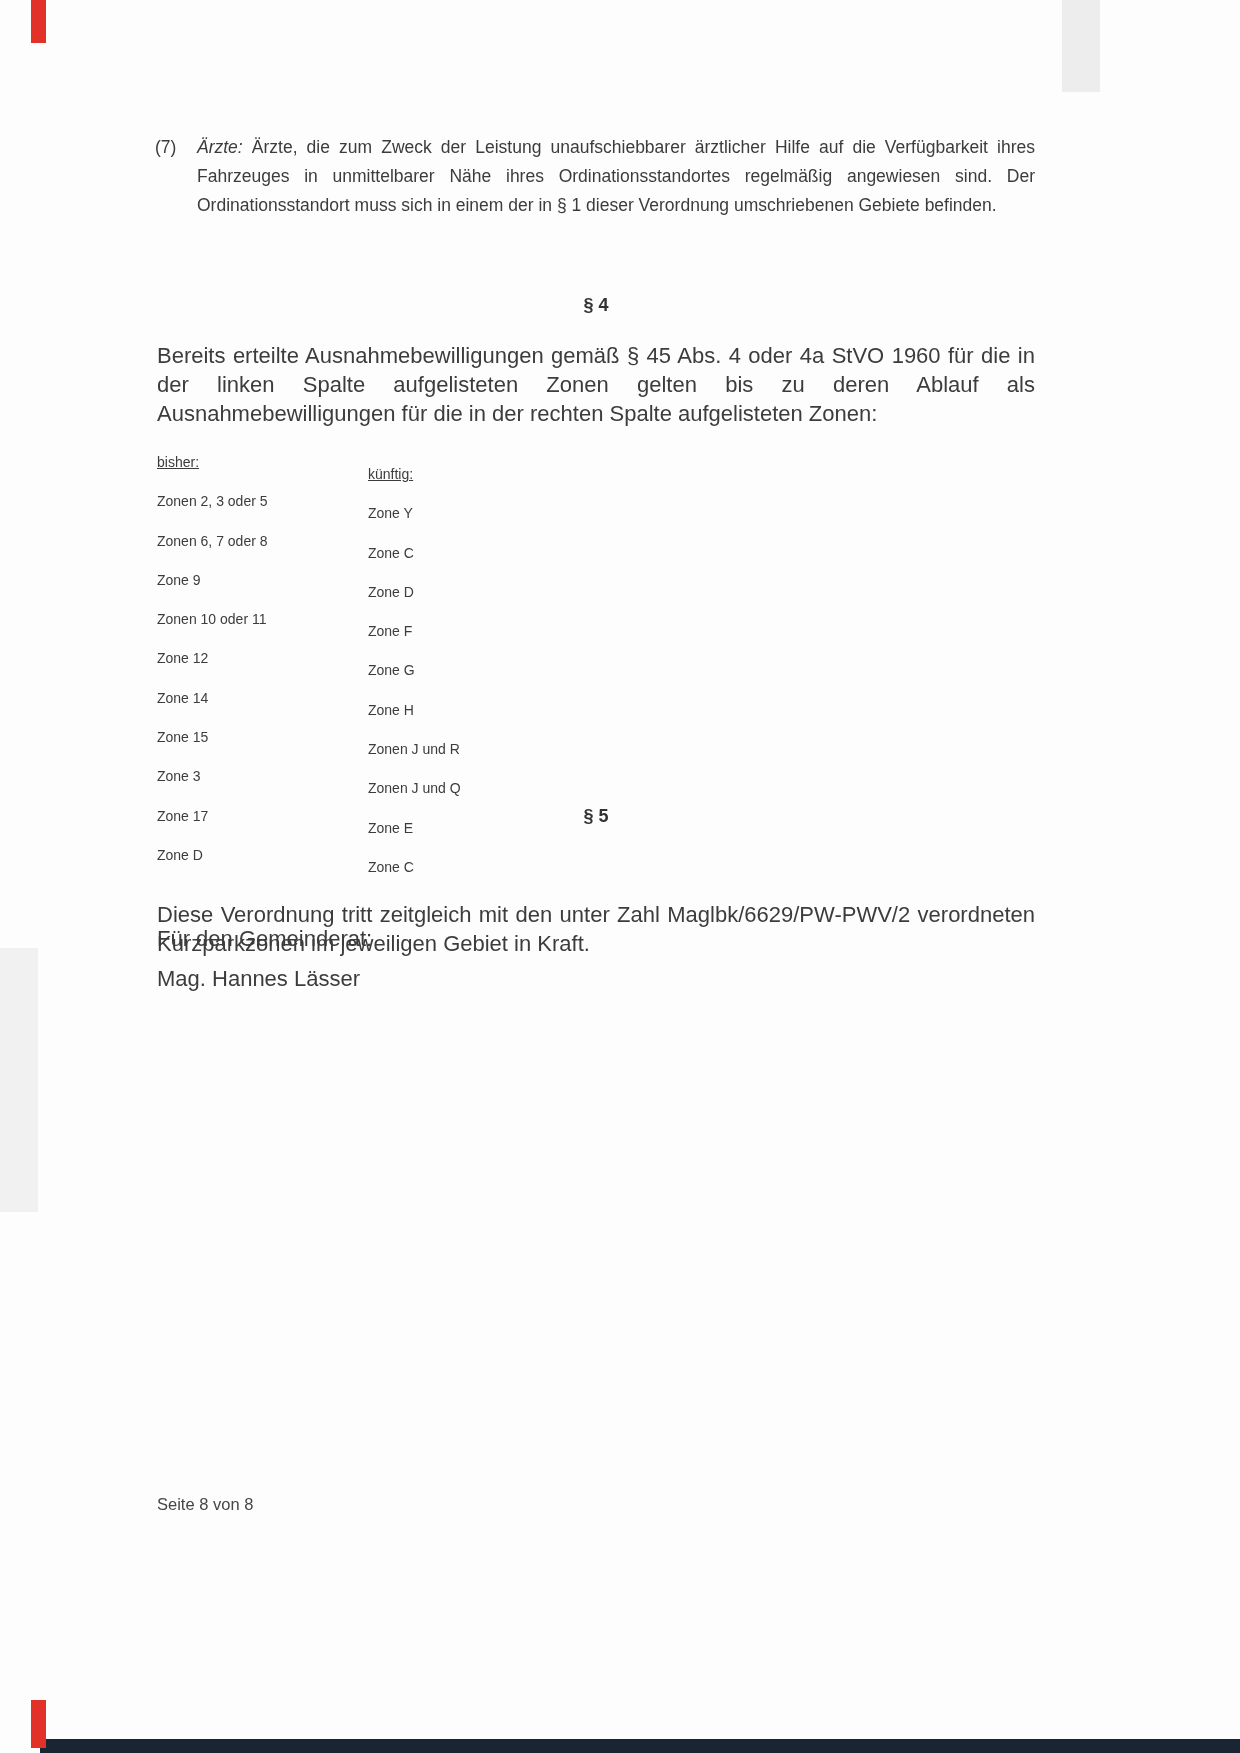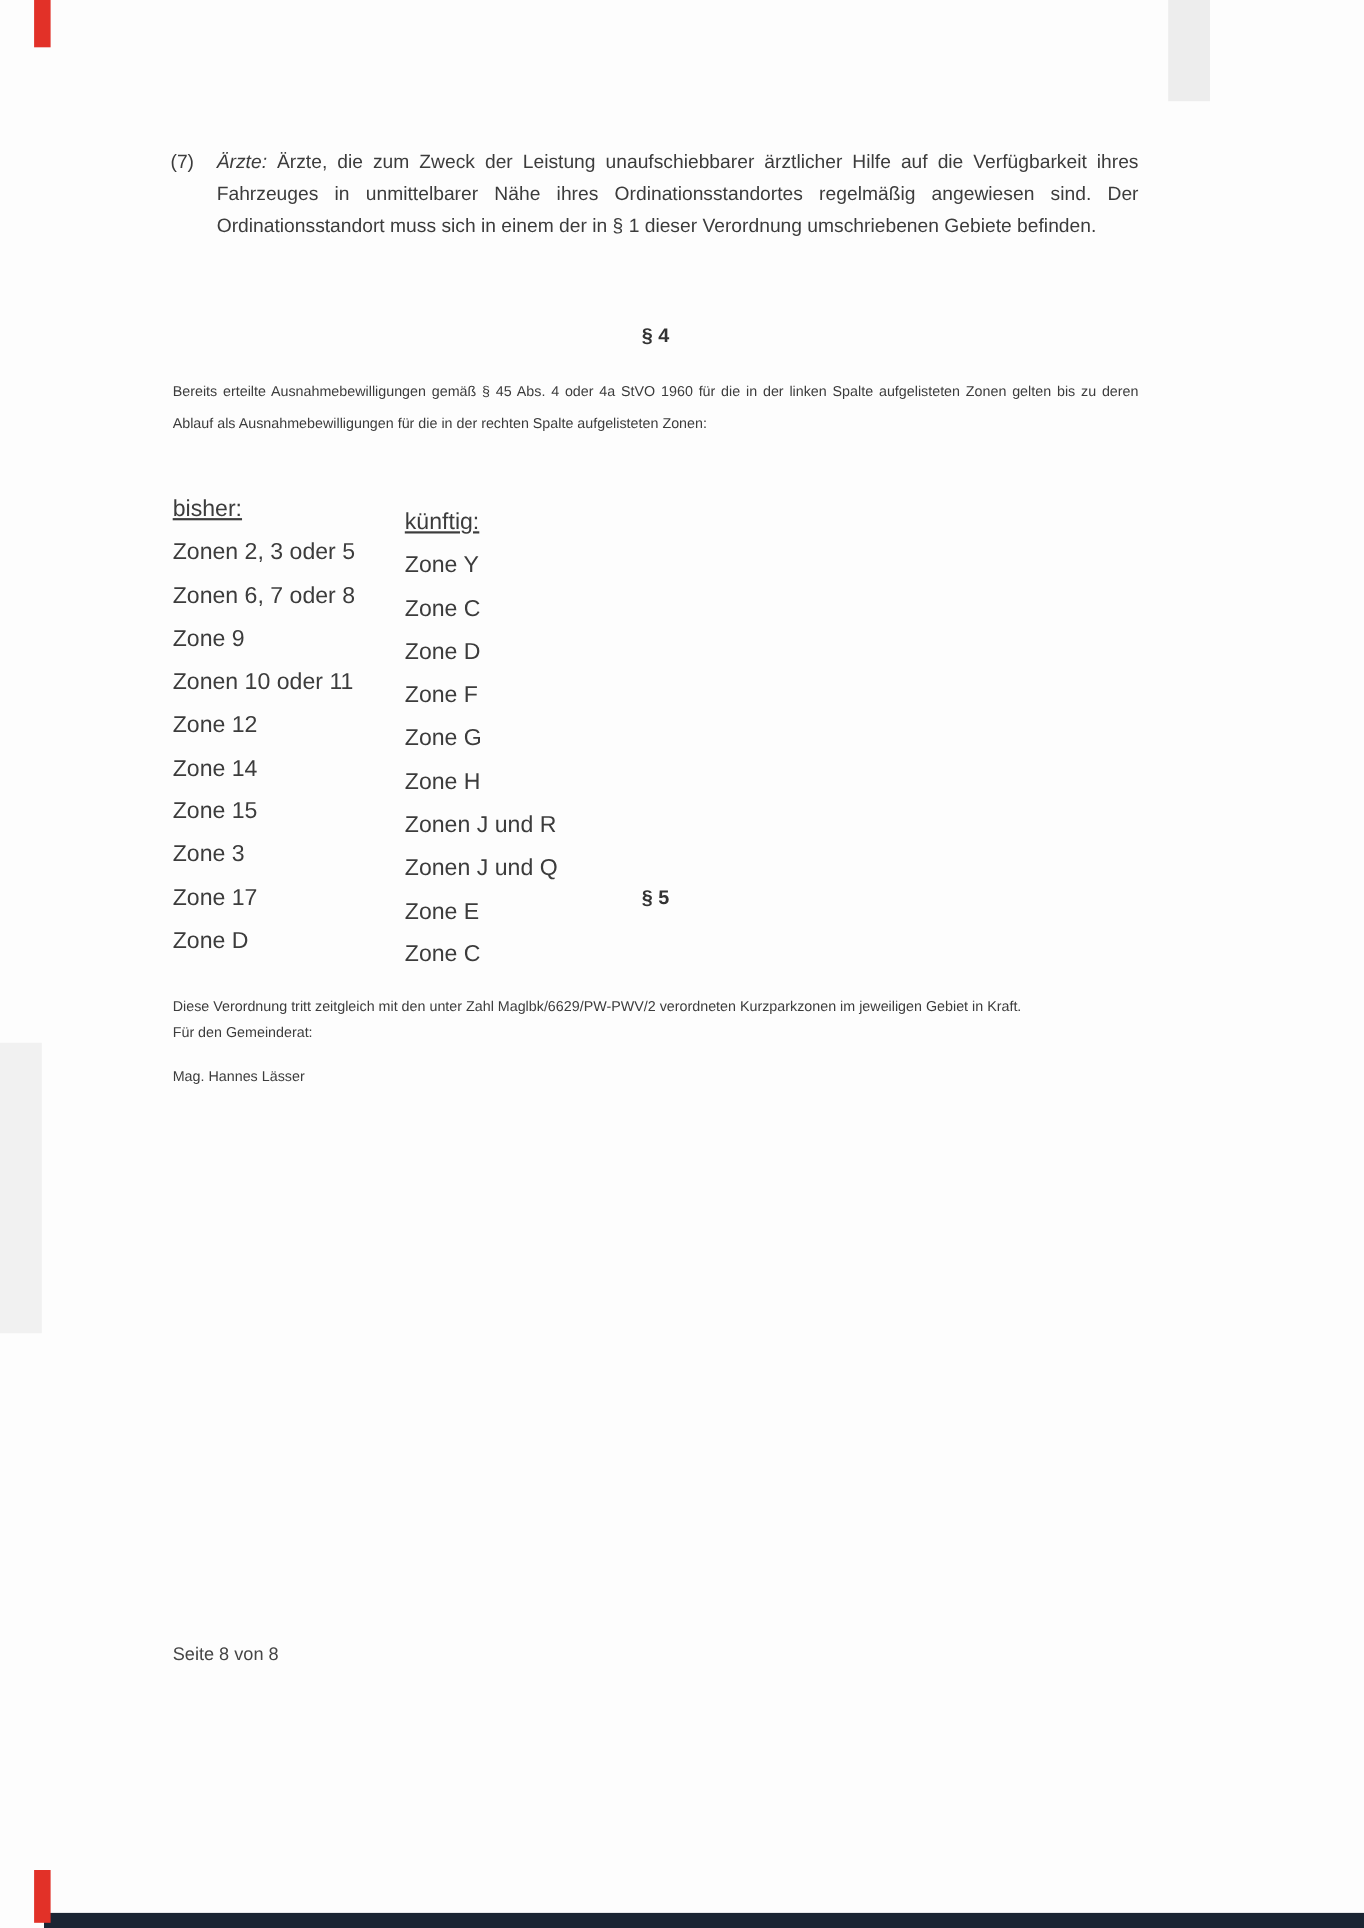--- a/index.html
+++ b/index.html
@@ -21,21 +21,21 @@
   #red-bottom { left: 31px; top: 1700px; height: 48px; z-index: 3; }
   #bottom-bar { left: 40px; right: 0; bottom: 0; height: 14px; background: var(--bottom-bar, #1a2533); z-index: 2; }
   #shade-top-right { left: 1062px; top: 0; width: 38px; height: 92px; background: #ededed; }
   #shade-left { left: 0; top: 948px; width: 38px; height: 264px; background: #f1f1f1; }
 
   
   .content {
     position: absolute;
     left: 157px;
     width: 878px;
-    font-size: 13px;
+    font-size: 22px;
     line-height: 29px;
   }
   .justify { text-align: justify; }
 
   .para7 {
     position: absolute;
     top: 133px;
     left: 155px;
     width: 880px;
     padding-left: 42px;
@@ -53,21 +53,21 @@
     font-size: 18px;
     color: #333333;
   }
   #s4-heading { top: 291px; }
   #s4-intro  { top: 341px; }
 
   .zone-table {
     position: absolute;
     left: 157px;
     top: 449px;
-    font-size: 21px;
+    font-size: 14px;
     line-height: 27.3px;
   }
   .zone-row { display: flex; }
   .col-left { width: 211px; flex: 0 0 211px; }
   .col-right { flex: 1; margin-top: 12px; }
   .u { text-decoration: underline; }
 
   #s5-heading { top: 802px; }
   #s5-text    { top: 900px; }
   #sig-block1 { top: 924px; }

